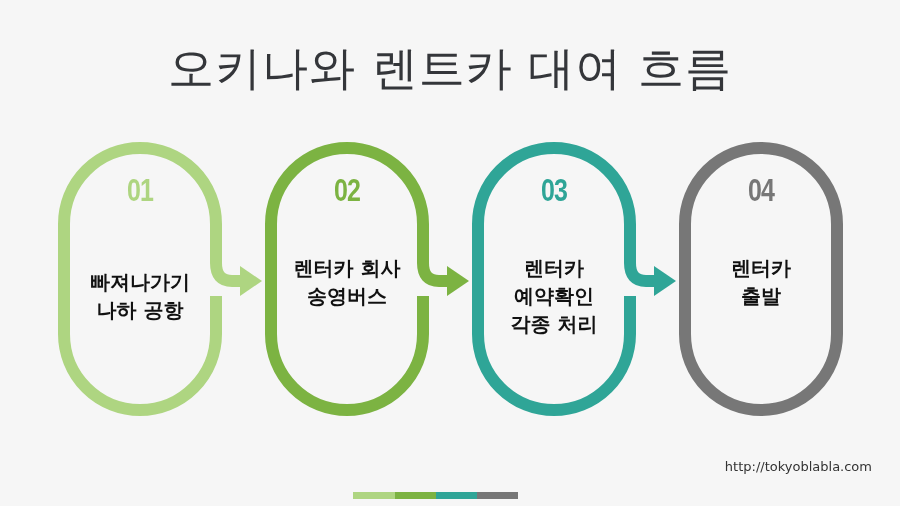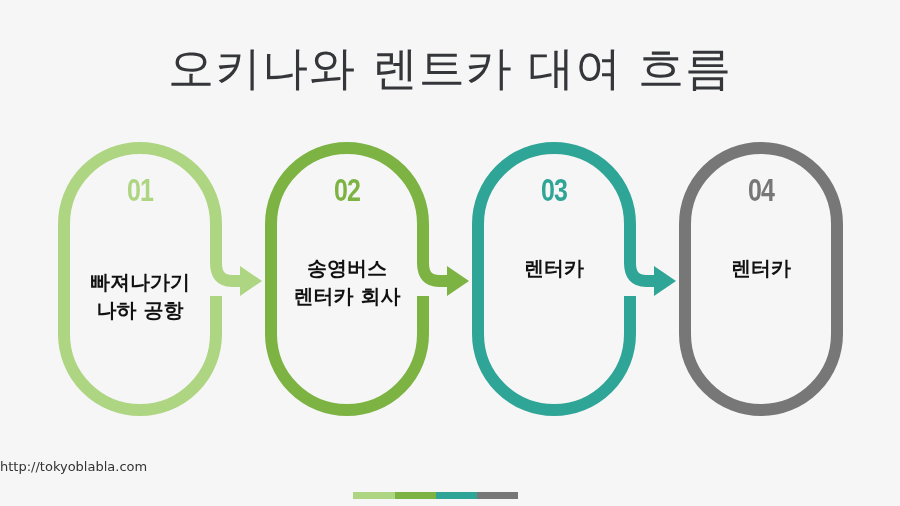--- a/index.html
+++ b/index.html
@@ -15,21 +15,21 @@
   .num {
     position:absolute; width:120px; text-align:center;
     font-family:"Liberation Sans","DejaVu Sans",sans-serif;
     font-weight:bold; font-size:32px; transform:scaleX(0.78); letter-spacing:-1px;
   }
   .label {
     position:absolute; width:150px; text-align:center;
     font-weight:bold; font-size:20px; line-height:28px; color:#111;
   }
   .url {
-    position:absolute; left:0; width:872px; top:459px; text-align:left;
+    position:absolute; left:0; width:872px; top:459px; text-align:right;
     font-size:13px; color:#333;
   }
   .bar { position:absolute; top:492px; height:7px; }
 </style>
 </head>
 <body>
 
 <div class="title">오키나와 렌트카 대여 흐름</div>
 
 <svg class="flow" width="900" height="506">
@@ -60,28 +60,31 @@
 <div class="num" style="left:80px;top:172px;color:#aed581">01</div>
 <div class="num" style="left:287px;top:172px;color:#7cb342">02</div>
 <div class="num" style="left:494px;top:172px;color:#2fa597">03</div>
 <div class="num" style="left:701px;top:172px;color:#777777">04</div>
 
 <div class="label" style="left:65px;top:268px">
   <div>빠져나가기</div>
   <div>나하 공항</div>
 </div>
 <div class="label" style="left:272px;top:254px">
+  <div>렌터카 회사</div>
   <div>송영버스</div>
-  <div>렌터카 회사</div>
 </div>
 <div class="label" style="left:479px;top:254px">
   <div>렌터카</div>
+  <div>예약확인</div>
+  <div>각종 처리</div>
 </div>
 <div class="label" style="left:686px;top:254px">
   <div>렌터카</div>
+  <div>출발</div>
 </div>
 
 <div class="url">http://tokyoblabla.com</div>
 
 <div class="bar" style="left:353px;width:42px;background:#aed581"></div>
 <div class="bar" style="left:395px;width:41px;background:#7cb342"></div>
 <div class="bar" style="left:436px;width:41px;background:#2fa597"></div>
 <div class="bar" style="left:477px;width:41px;background:#777777"></div>
 
 </body></html>

